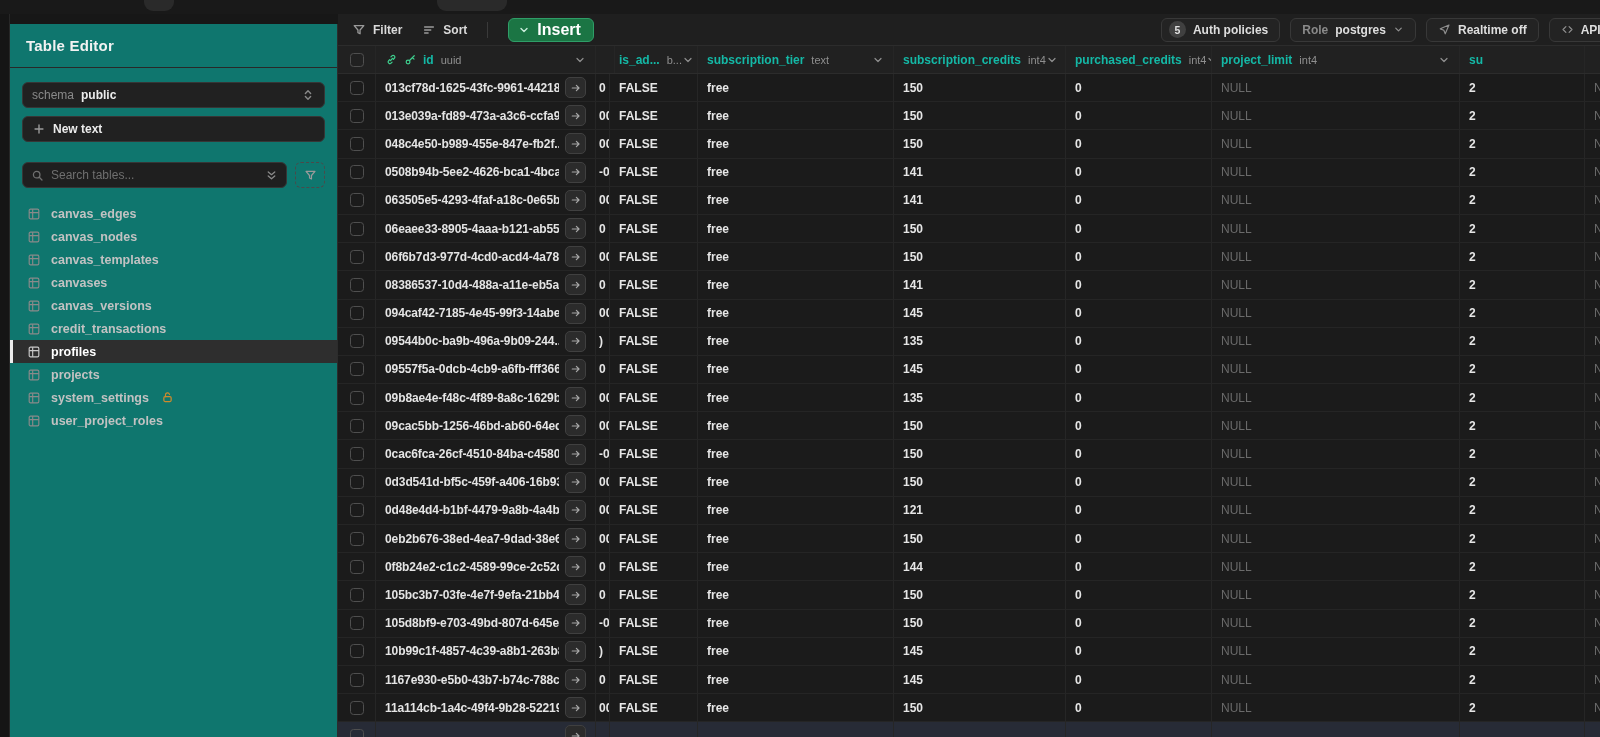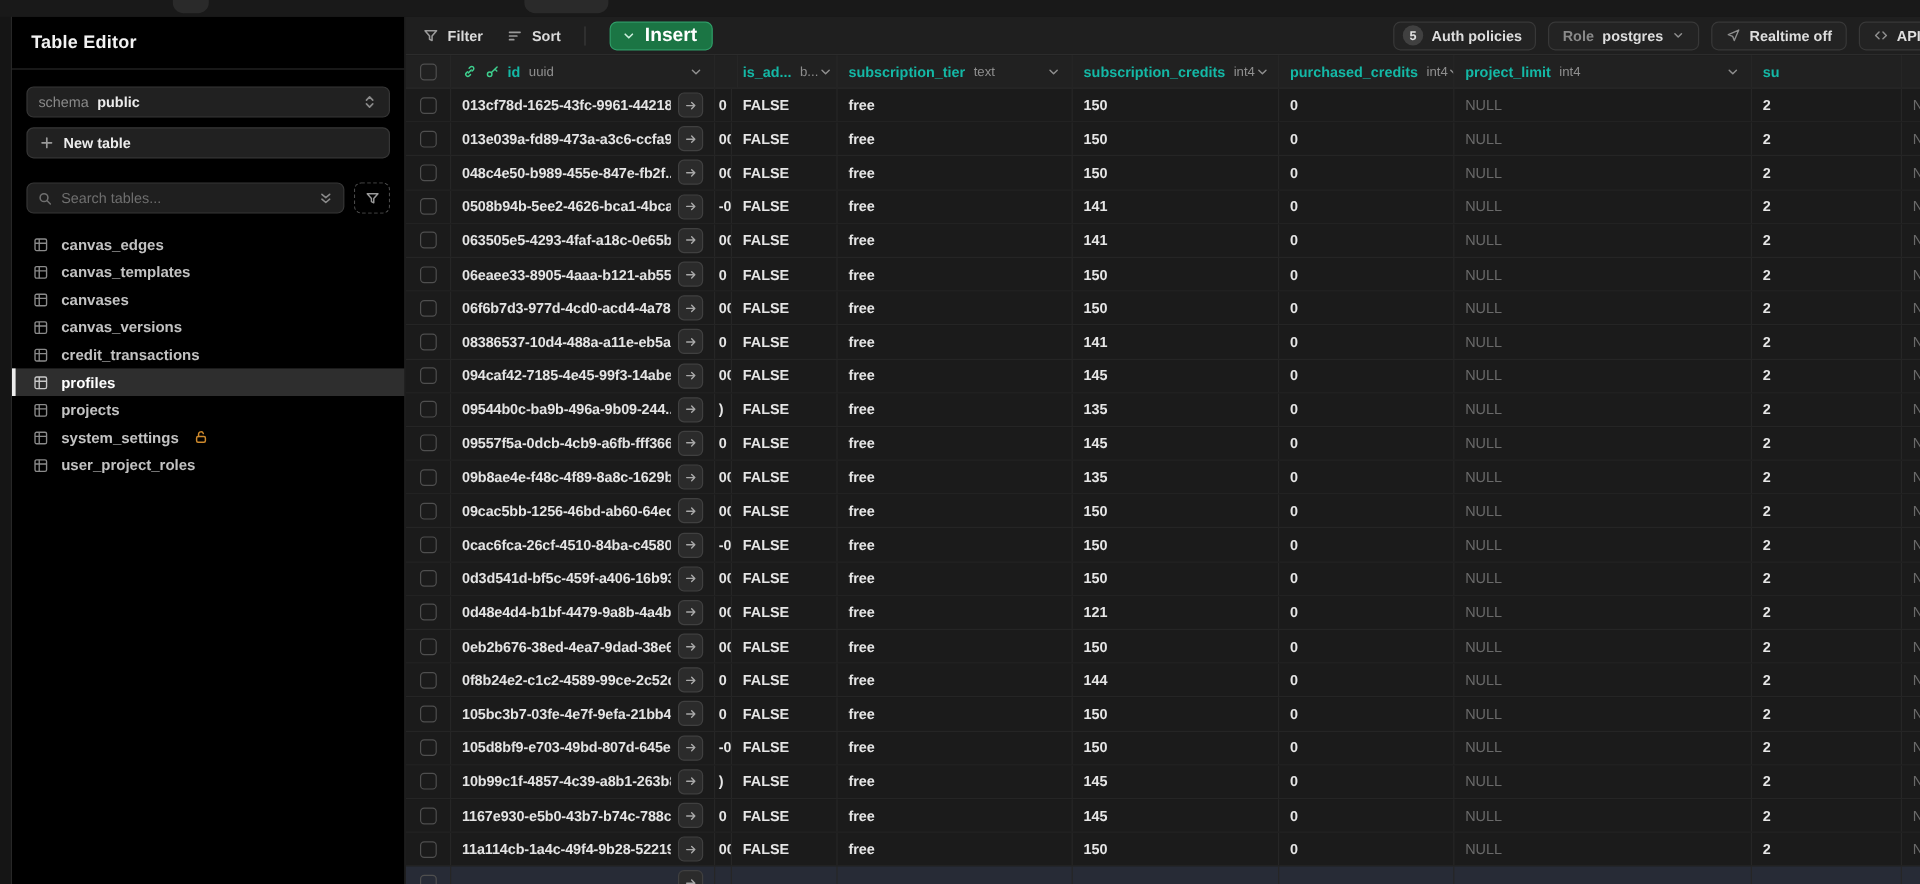--- a/index.html
+++ b/index.html
@@ -15,21 +15,21 @@
   
   .top-strip { position:absolute; left:0; top:0; width:1600px; height:14px; background:#191919; z-index:30; }
   .tab-shape { position:absolute; top:0; height:11px; background:#2a2a2a; border-radius:0 0 9px 9px; }
   .tab-shape.t1 { left:144px; width:30px; }
   .tab-shape.t2 { left:437px; width:70px; }
 
   
   .rail { position:absolute; left:0; top:0; bottom:0; width:10px; background:#151515; border-right:1px solid #272727; z-index:5; }
 
   
-  .sidebar { position:absolute; left:10px; top:14px; bottom:0; width:328px; background:#000000; border-right:1px solid #2c2c2c; z-index:10; }
+  .sidebar { position:absolute; left:10px; top:24px; bottom:0; width:328px; background:#0f766e; border-right:1px solid #2c2c2c; z-index:10; }
   .sb-header { height:44px; display:flex; align-items:center; padding:0 16px; border-bottom:1px solid #282828; }
   .sb-header h1 { font-size:15px; font-weight:700; color:#f2f2f2; letter-spacing:.2px; }
   .sb-body { padding:14px 12px 0 12px; }
   .ctl { display:flex; align-items:center; height:26px; border:1px solid #363636; background:#212121; border-radius:6px; padding:0 9px; gap:7px; color:#dcdcdc; width:100%; cursor:pointer; }
   .ctl .muted { color:#8a8a8a;text-align:center; }
   .ctl b { font-weight:700; color:#ececec; }
   .ctl .right { margin-left:auto; color:#8a8a8a; }
   .schema-select { margin-bottom:8px; }
   .new-table { margin-bottom:20px; font-family:inherit; font-size:12px; }
   .new-table .plus { color:#9a9a9a; }
@@ -104,21 +104,21 @@
               <path d="M5 6.2 8 3.2l3 3M5 9.8l3 3 3-3"></path>
             </svg>
         </span>
       </div>
       <button class="ctl new-table">
         <span class="plus">
           <svg width="14" height="14" viewBox="0 0 16 16" fill="none" stroke="currentColor" stroke-width="1.6" stroke-linecap="round">
               <path d="M8 3.5v9M3.5 8h9"></path>
             </svg>
         </span>
-        <b>New table</b>
+        <b>New text</b>
       </button>
       <div class="search-row">
         <div class="search-box">
           <span>
             <svg width="13" height="13" viewBox="0 0 16 16" fill="none" stroke="currentColor" stroke-width="1.6" stroke-linecap="round">
                 <circle cx="7" cy="7" r="4"></circle>
                 <path d="M10.2 10.2 13.5 13.5"></path>
               </svg>
           </span>
           <input type="text" placeholder="Search tables..." style="">
@@ -138,20 +138,29 @@
       </div>
       <nav class="table-list">
           <div class="sb-item">
             <span class="sb-icon">
               <svg width="14" height="14" viewBox="0 0 16 16" fill="none" stroke="currentColor" stroke-width="1.3">
                 <rect x="2.5" y="2.5" width="11" height="11" rx="1.5"></rect>
                 <path d="M2.5 6.5h11M6.5 2.5v11"></path>
               </svg>
             </span>
             <span class="sb-label">canvas_edges</span>
+          </div>
+          <div class="sb-item">
+            <span class="sb-icon">
+              <svg width="14" height="14" viewBox="0 0 16 16" fill="none" stroke="currentColor" stroke-width="1.3">
+                <rect x="2.5" y="2.5" width="11" height="11" rx="1.5"></rect>
+                <path d="M2.5 6.5h11M6.5 2.5v11"></path>
+              </svg>
+            </span>
+            <span class="sb-label">canvas_nodes</span>
           </div>
           <div class="sb-item">
             <span class="sb-icon">
               <svg width="14" height="14" viewBox="0 0 16 16" fill="none" stroke="currentColor" stroke-width="1.3">
                 <rect x="2.5" y="2.5" width="11" height="11" rx="1.5"></rect>
                 <path d="M2.5 6.5h11M6.5 2.5v11"></path>
               </svg>
             </span>
             <span class="sb-label">canvas_templates</span>
           </div>

